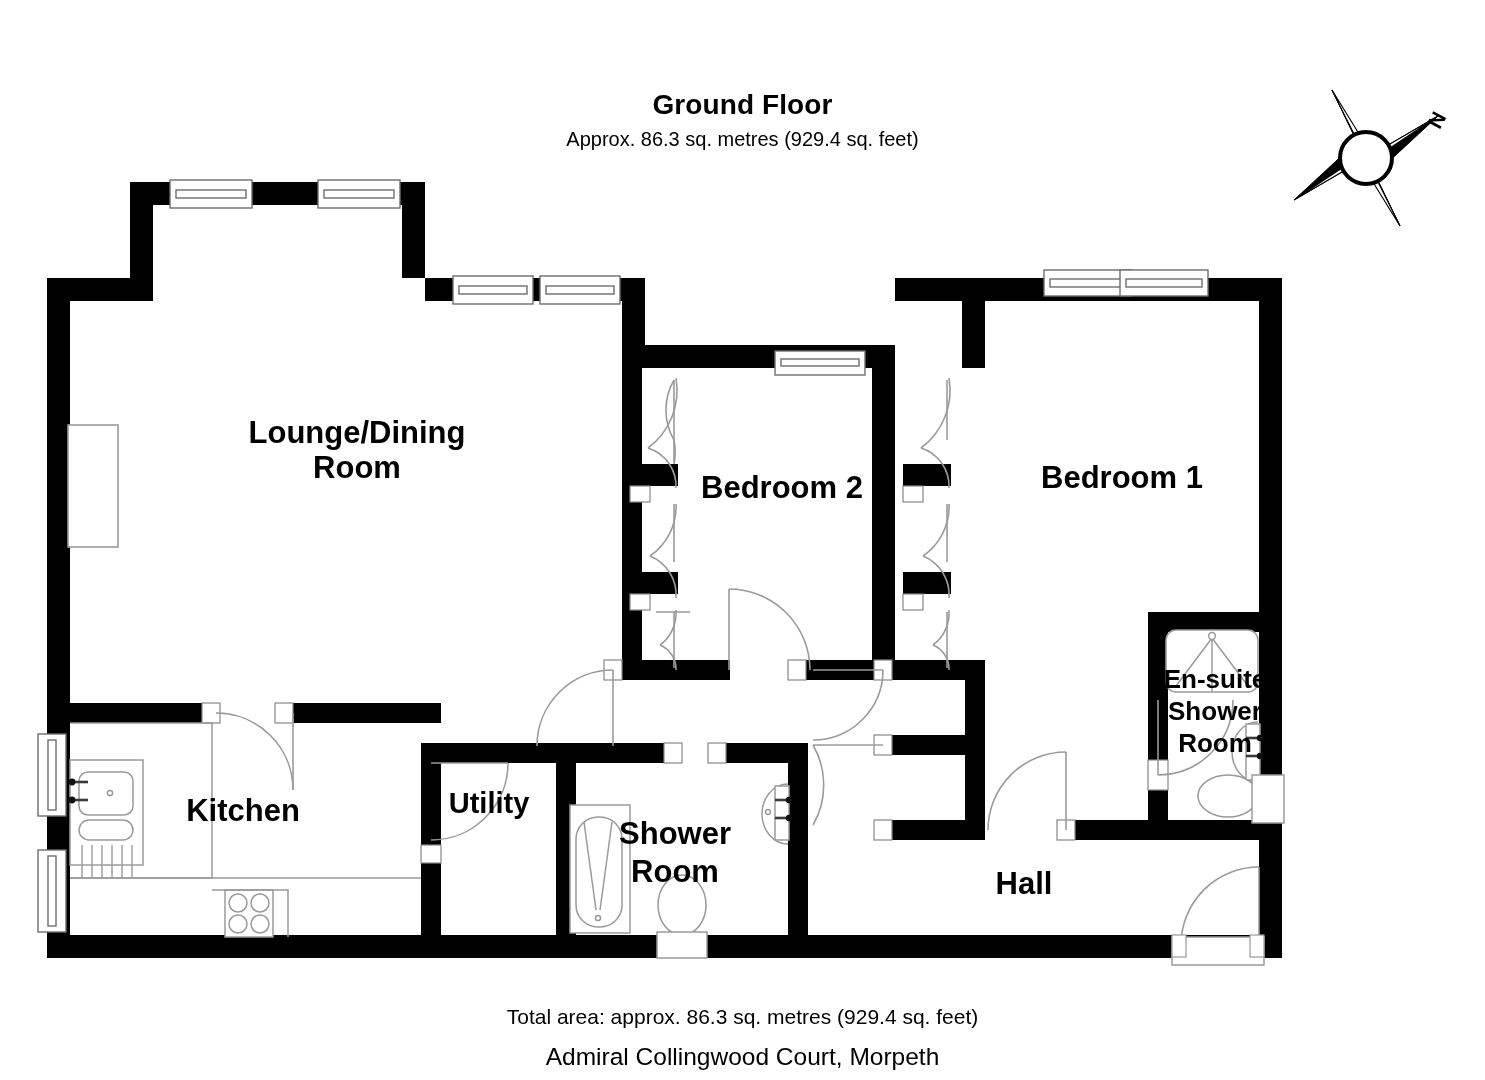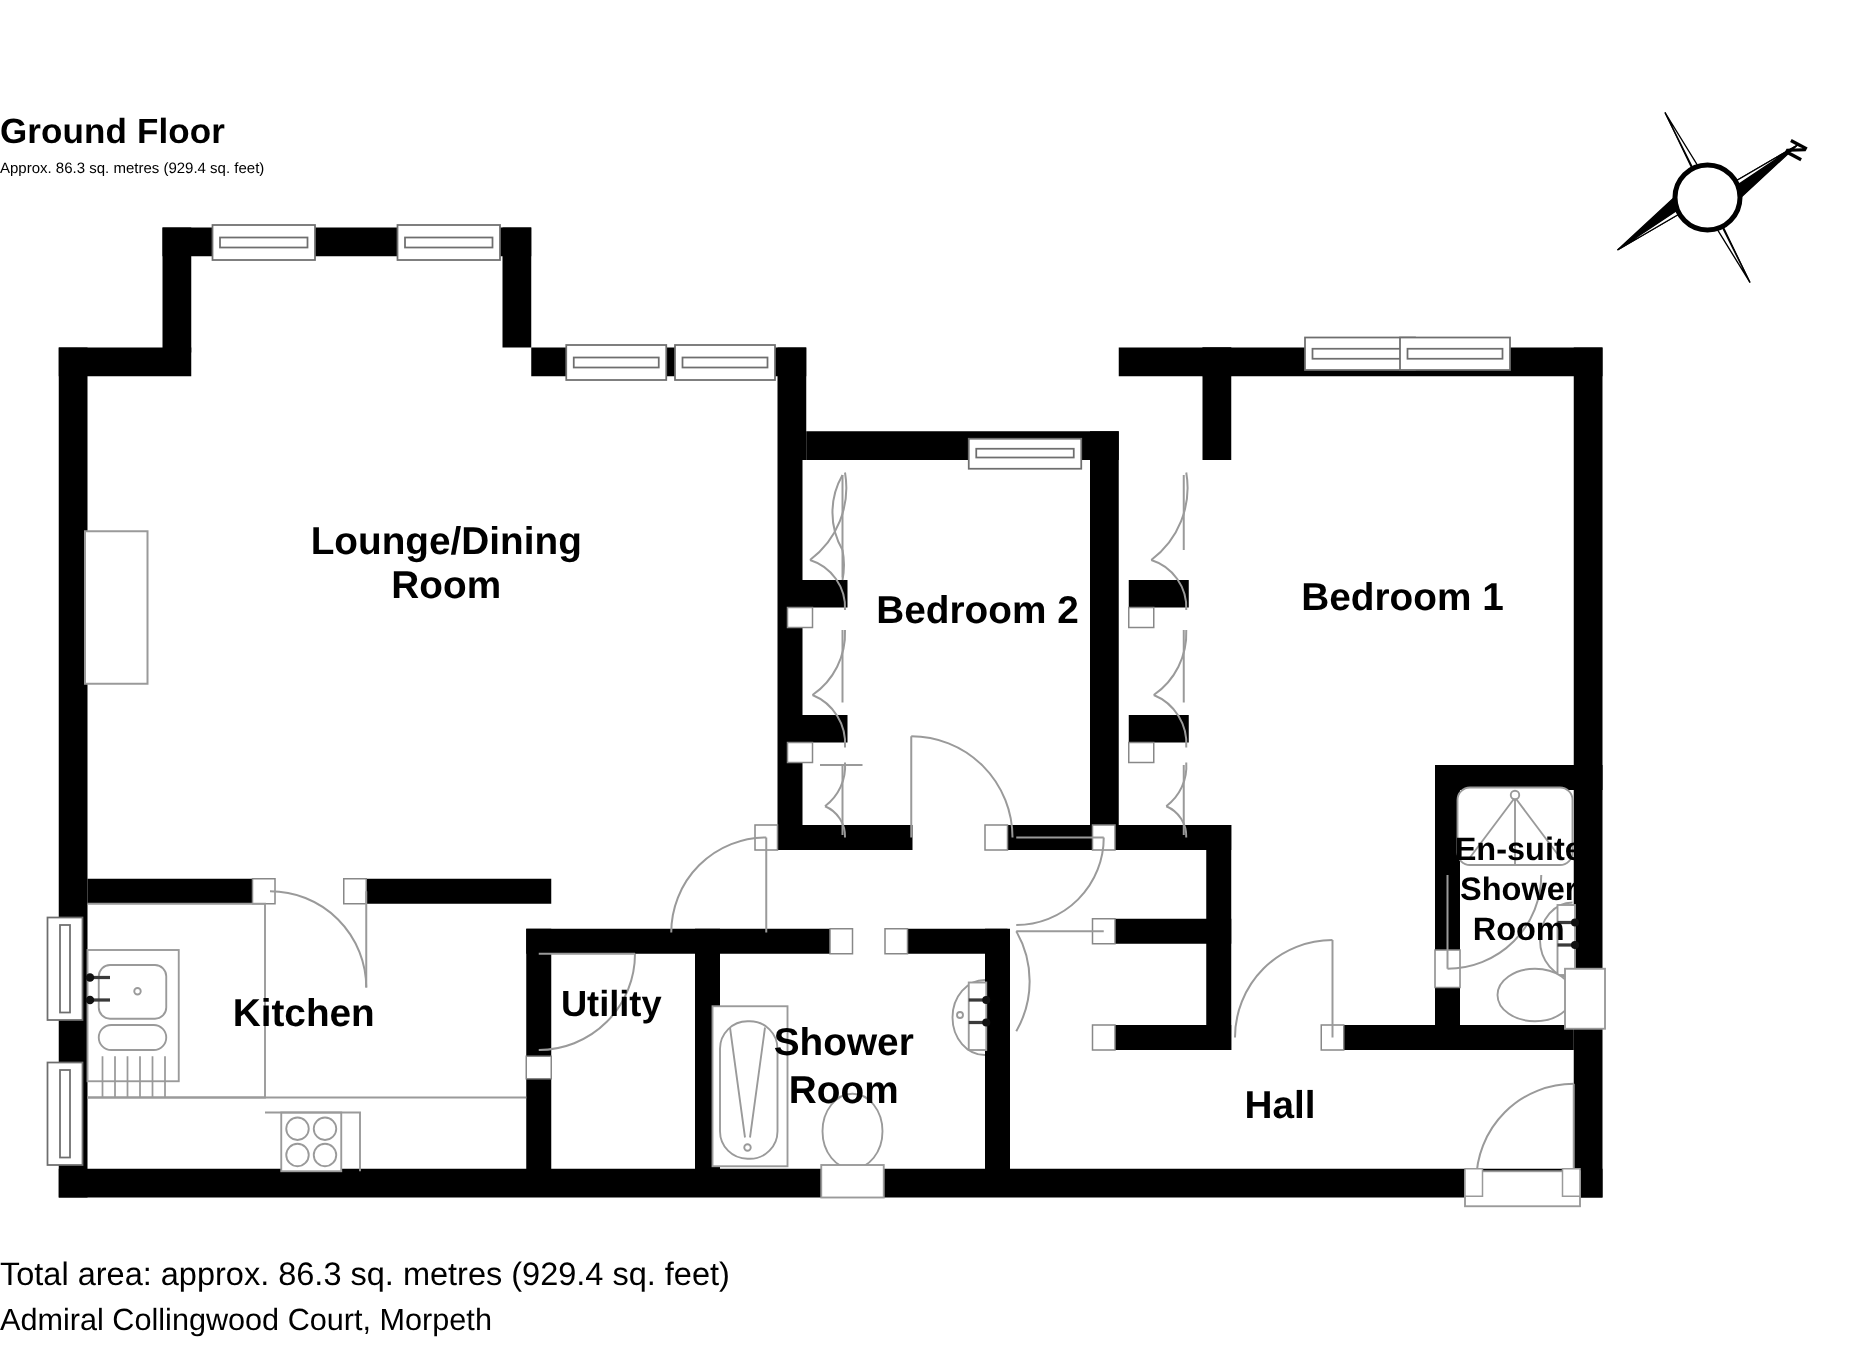--- a/index.html
+++ b/index.html
@@ -17,37 +17,37 @@
   }
   #plan-root {
     position: relative;
     width: 1485px;
     height: 1080px;
   }
   .hdr {
     position: absolute;
     left: 0;
     width: 1485px;
-    text-align: left;
+    text-align: center;
     line-height: 1.1;
   }
   #floor-title {
     top: 90px;
     font-size: 28px;
     font-weight: bold;
     letter-spacing: 0.1px;
   }
   #floor-sub {
     top: 128px;
-    font-size: 12px;
+    font-size: 20px;
     font-weight: normal;
   }
   #total-area {
     top: 1005px;
-    font-size: 26px;
+    font-size: 21px;
     font-weight: normal;
   }
   #address {
     top: 1044px;
     font-size: 24.5px;
     font-weight: normal;
   }
   svg#plan-svg {
     position: absolute;
     left: 0;

